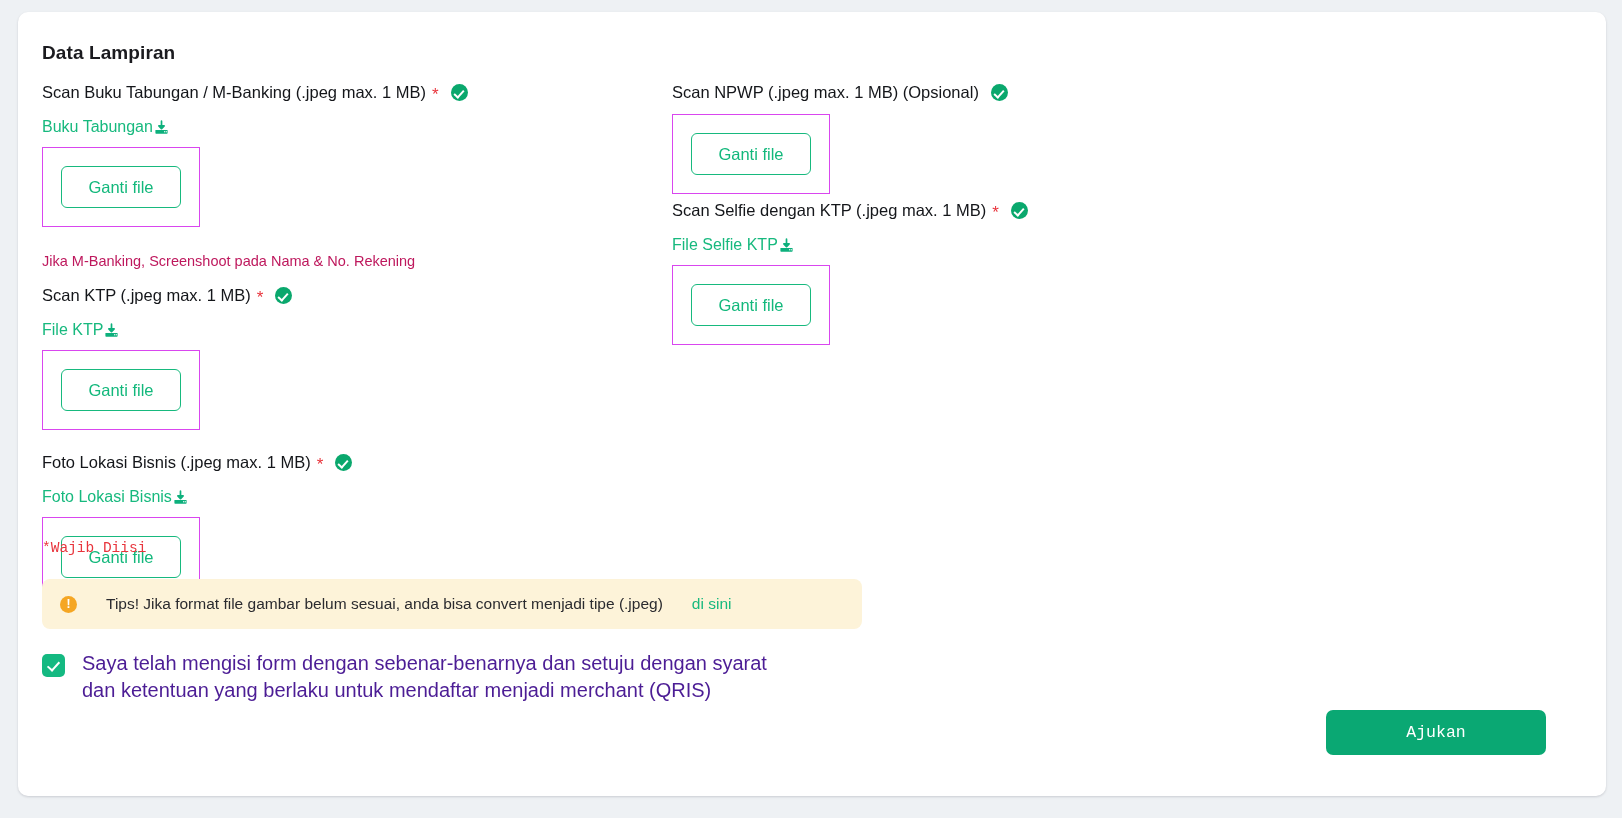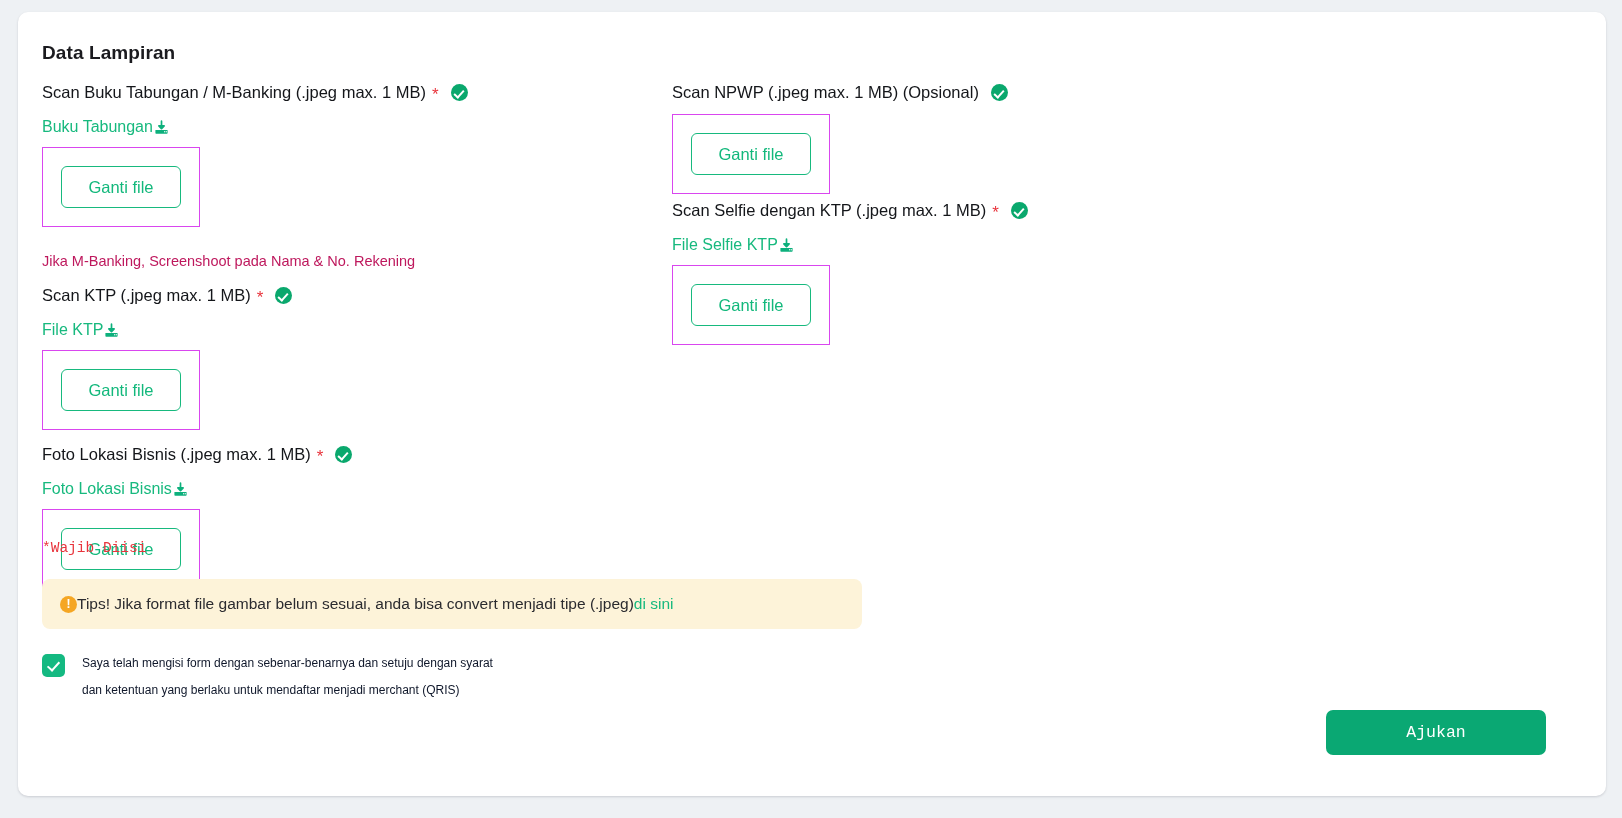--- a/index.html
+++ b/index.html
@@ -119,21 +119,21 @@
 
   .tips {
     position: absolute;
     left: 24px; top: 567px;
     width: 820px;
     background: #fdf3d9;
     border-radius: 8px;
     padding: 15px 20px 15px 18px;
     display: flex;
     align-items: center;
-    gap: 0;
+    gap: 29px;
     font-size: 15.5px;
     color: #2b2b2f;
     line-height: 20px;
   }
   .tips-ic {
     width: 17px; height: 17px; border-radius: 50%;
     background: #f5a623; position: relative; flex: none;
   }
   .tips-ic::after {
     content: "!";
@@ -164,22 +164,22 @@
   .cbx::after {
     content: "";
     position: absolute;
     left: 8px; top: 5px;
     width: 5px; height: 10px;
     border: solid #fff;
     border-width: 0 2.4px 2.4px 0;
     transform: rotate(42deg);
   }
   .agree-text {
-    font-size: 12px;
-    color: #0f172a;
+    font-size: 20px;
+    color: #4c1d95;
     line-height: 27px;
     max-width: 700px;
   }
 
   .submit {
     position: absolute;
     left: 1308px; top: 698px;
     width: 220px; height: 45px;
     background: #0aa873;
     color: #ffffff;
@@ -222,21 +222,21 @@
             <span class="file-link">File KTP</span>
             <span class="ic">
               <svg width="17" height="17" viewBox="0 0 24 24">
                 <path d="M12 3v8.2M12 13.6 8.3 9.6h7.4L12 13.6z" fill="#0db07c" stroke="#0db07c" stroke-width="2.4" stroke-linecap="round" stroke-linejoin="round"></path>
                 <rect x="3.4" y="15.4" width="17.2" height="5.4" rx="1" fill="#0db07c"></rect>
                 <rect x="15.6" y="17.2" width="1.6" height="1.6" fill="#ffffff"></rect>
                 <rect x="18" y="17.2" width="1.6" height="1.6" fill="#ffffff"></rect>
               </svg>
             </span>
           </div><div class="hl"><button class="ganti-btn">Ganti file</button></div></div>
-        <div class="field" style="margin-top: 12px;"><div class="field-label">
+        <div class="field" style="margin-top: 20px;"><div class="field-label">
             <span>Foto Lokasi Bisnis (.jpeg max. 1 MB)</span>
             <span class="req-star">*</span>
             <span class="ok-badge"></span>
           </div><div class="file-row">
             <span class="file-link">Foto Lokasi Bisnis</span>
             <span class="ic">
               <svg width="17" height="17" viewBox="0 0 24 24">
                 <path d="M12 3v8.2M12 13.6 8.3 9.6h7.4L12 13.6z" fill="#0db07c" stroke="#0db07c" stroke-width="2.4" stroke-linecap="round" stroke-linejoin="round"></path>
                 <rect x="3.4" y="15.4" width="17.2" height="5.4" rx="1" fill="#0db07c"></rect>
                 <rect x="15.6" y="17.2" width="1.6" height="1.6" fill="#ffffff"></rect>

